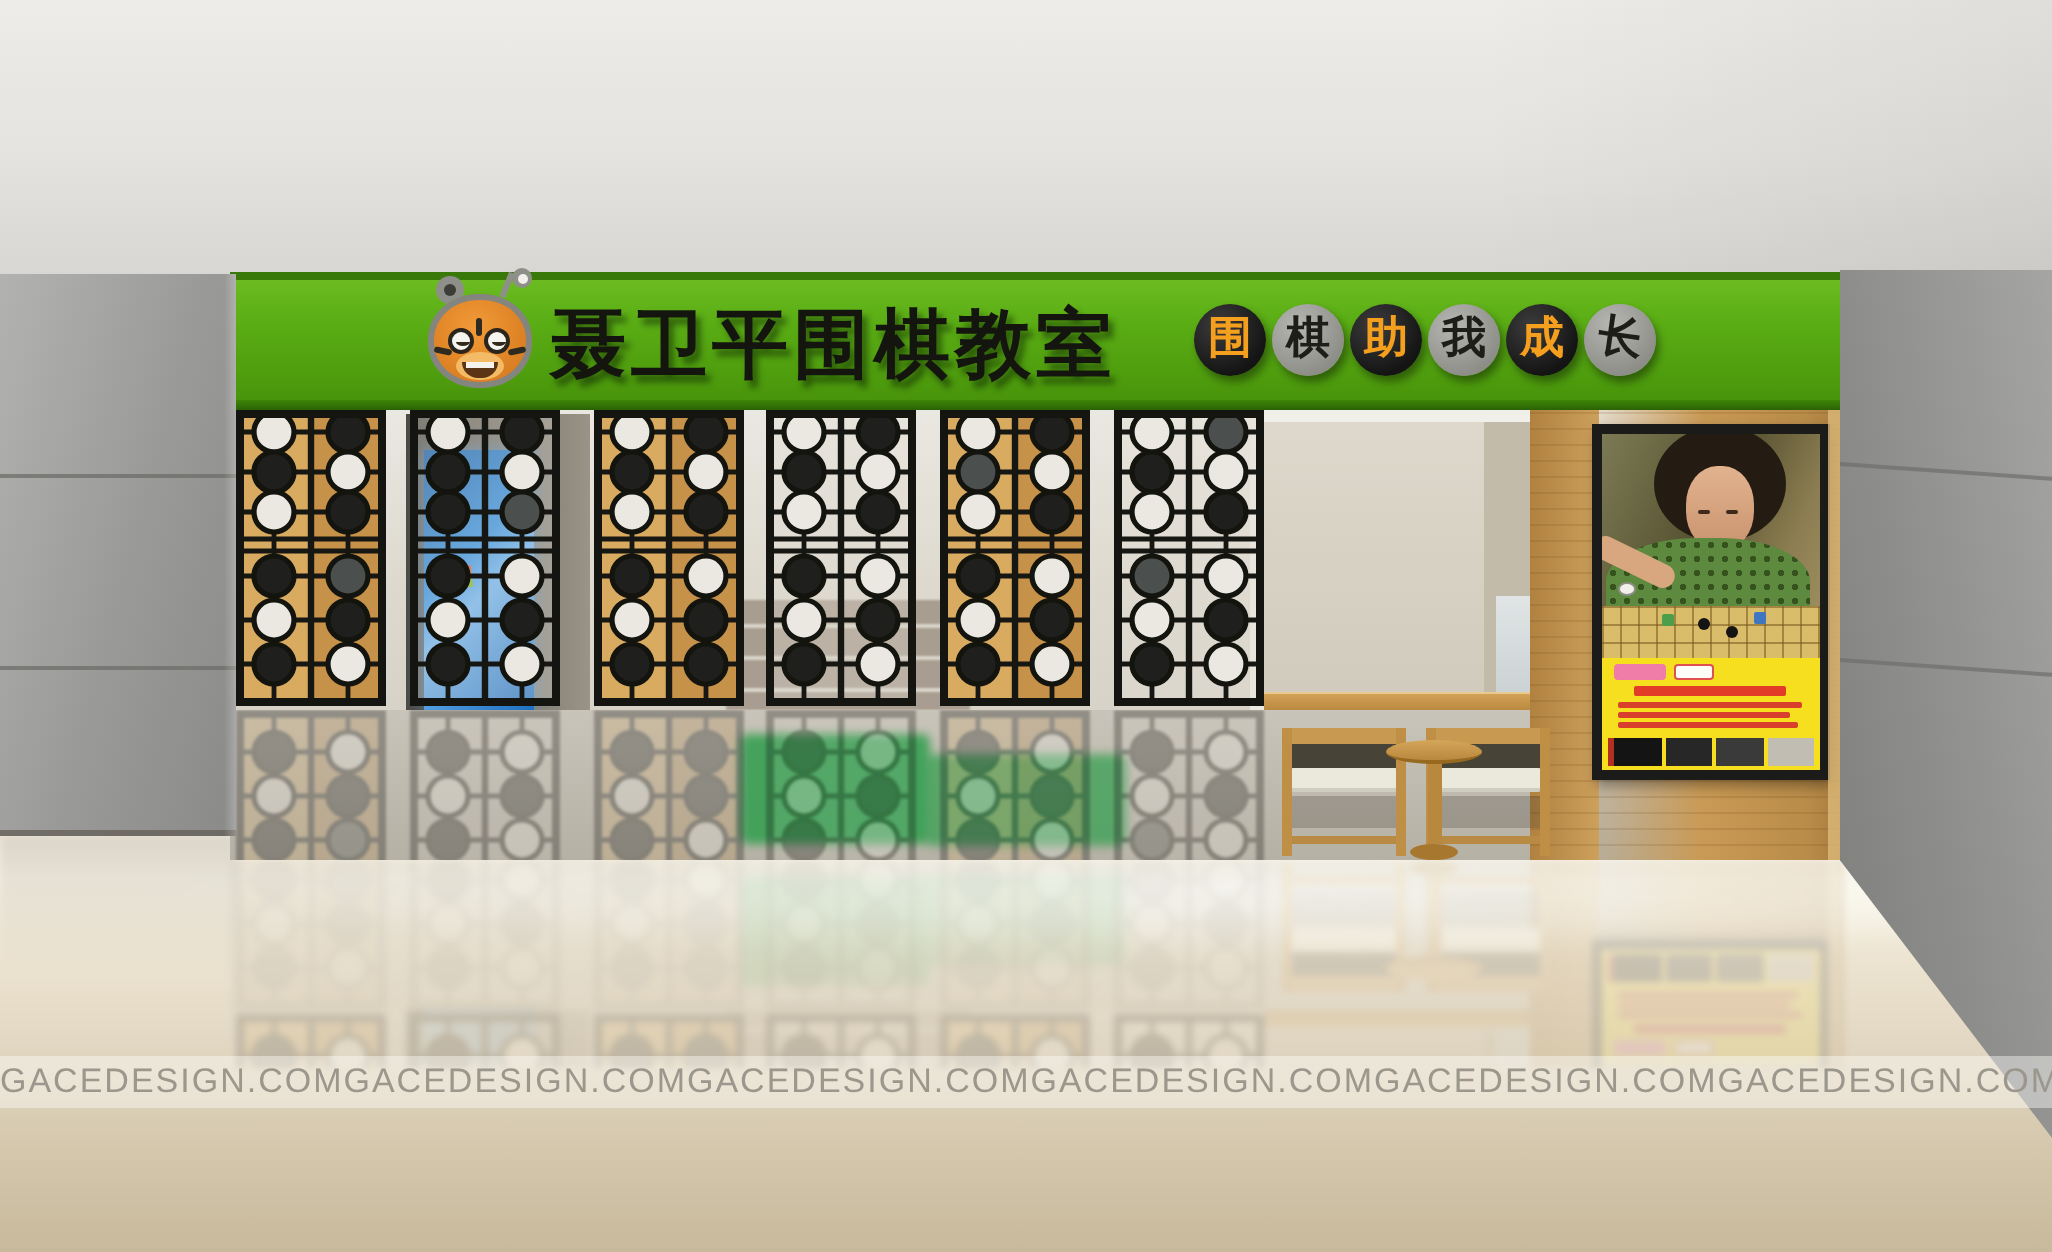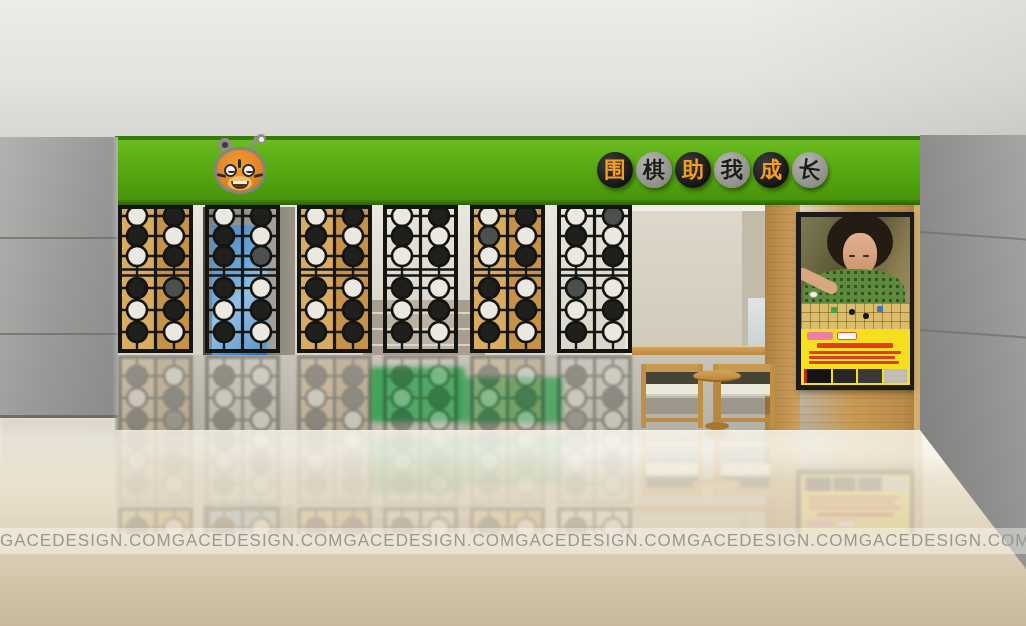--- a/index.html
+++ b/index.html
@@ -1043,20 +1043,21 @@
           </div>
         <div class="m-glass r">
             <div class="m-eye"></div>
           </div>
         <div class="m-muzzle"></div>
         <div class="m-mouth">
             <div class="m-teeth"></div>
           </div>
       </div>
     </div>
+    <div class="sign-title">聂卫平围棋教室</div>
     <div class="plaques">
         <div class="plaque black">围</div>
         <div class="plaque gray">棋</div>
         <div class="plaque black">助</div>
         <div class="plaque gray">我</div>
         <div class="plaque black">成</div>
         <div class="plaque gray">长</div>
       </div>
   </div>
 

